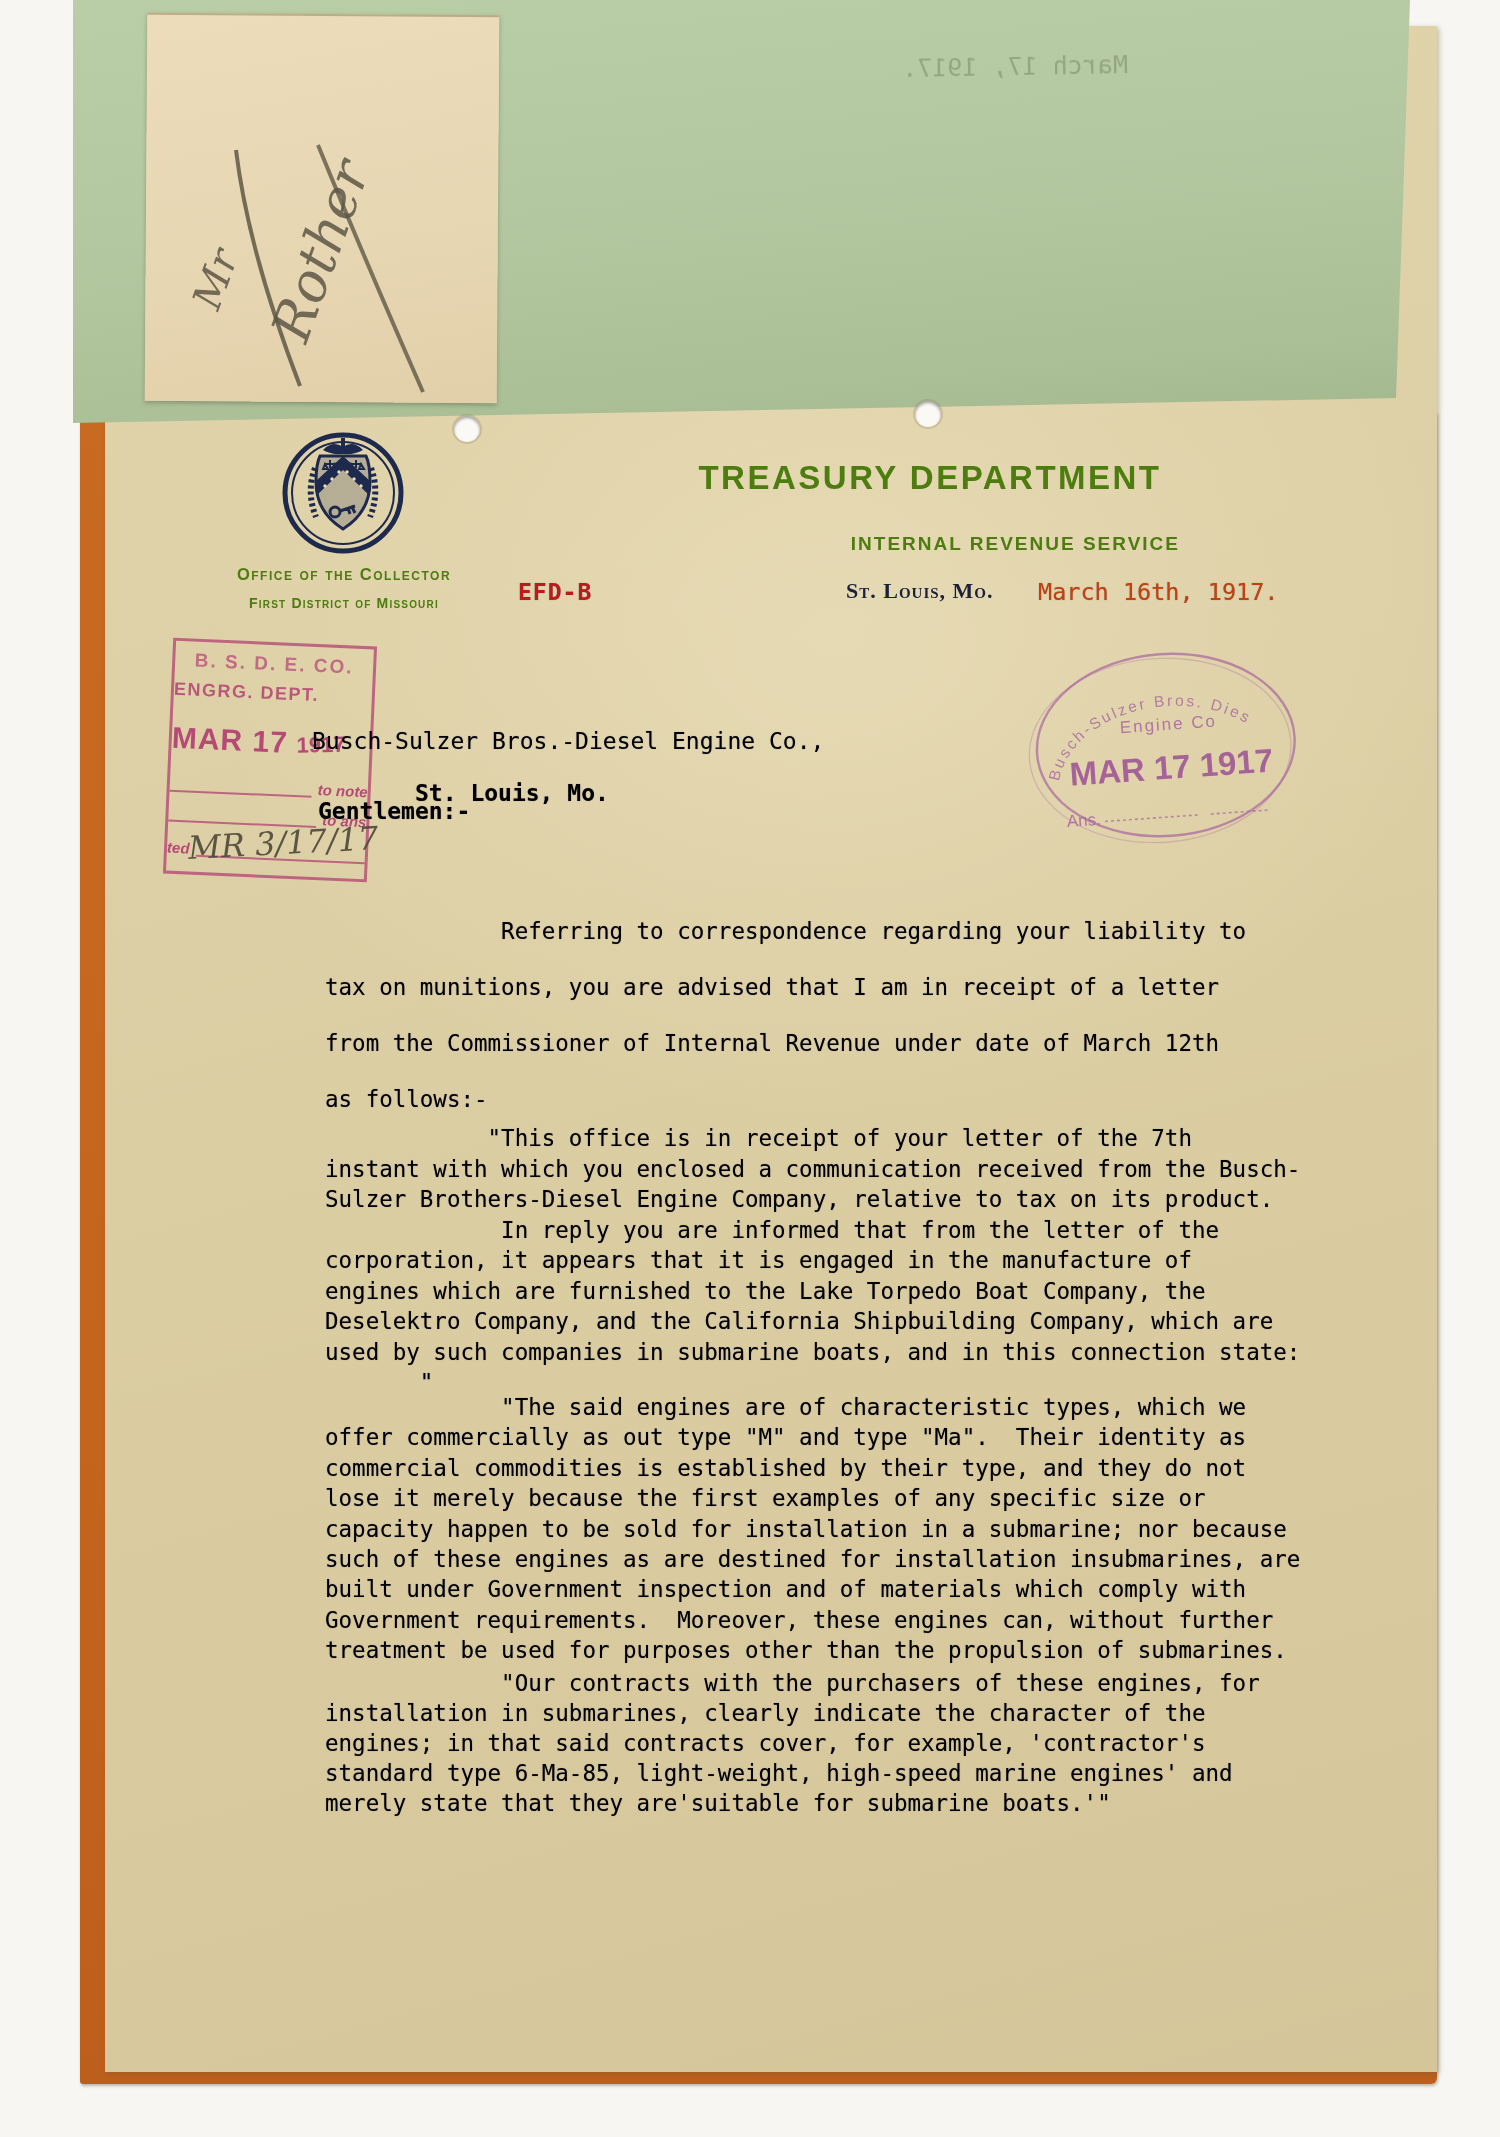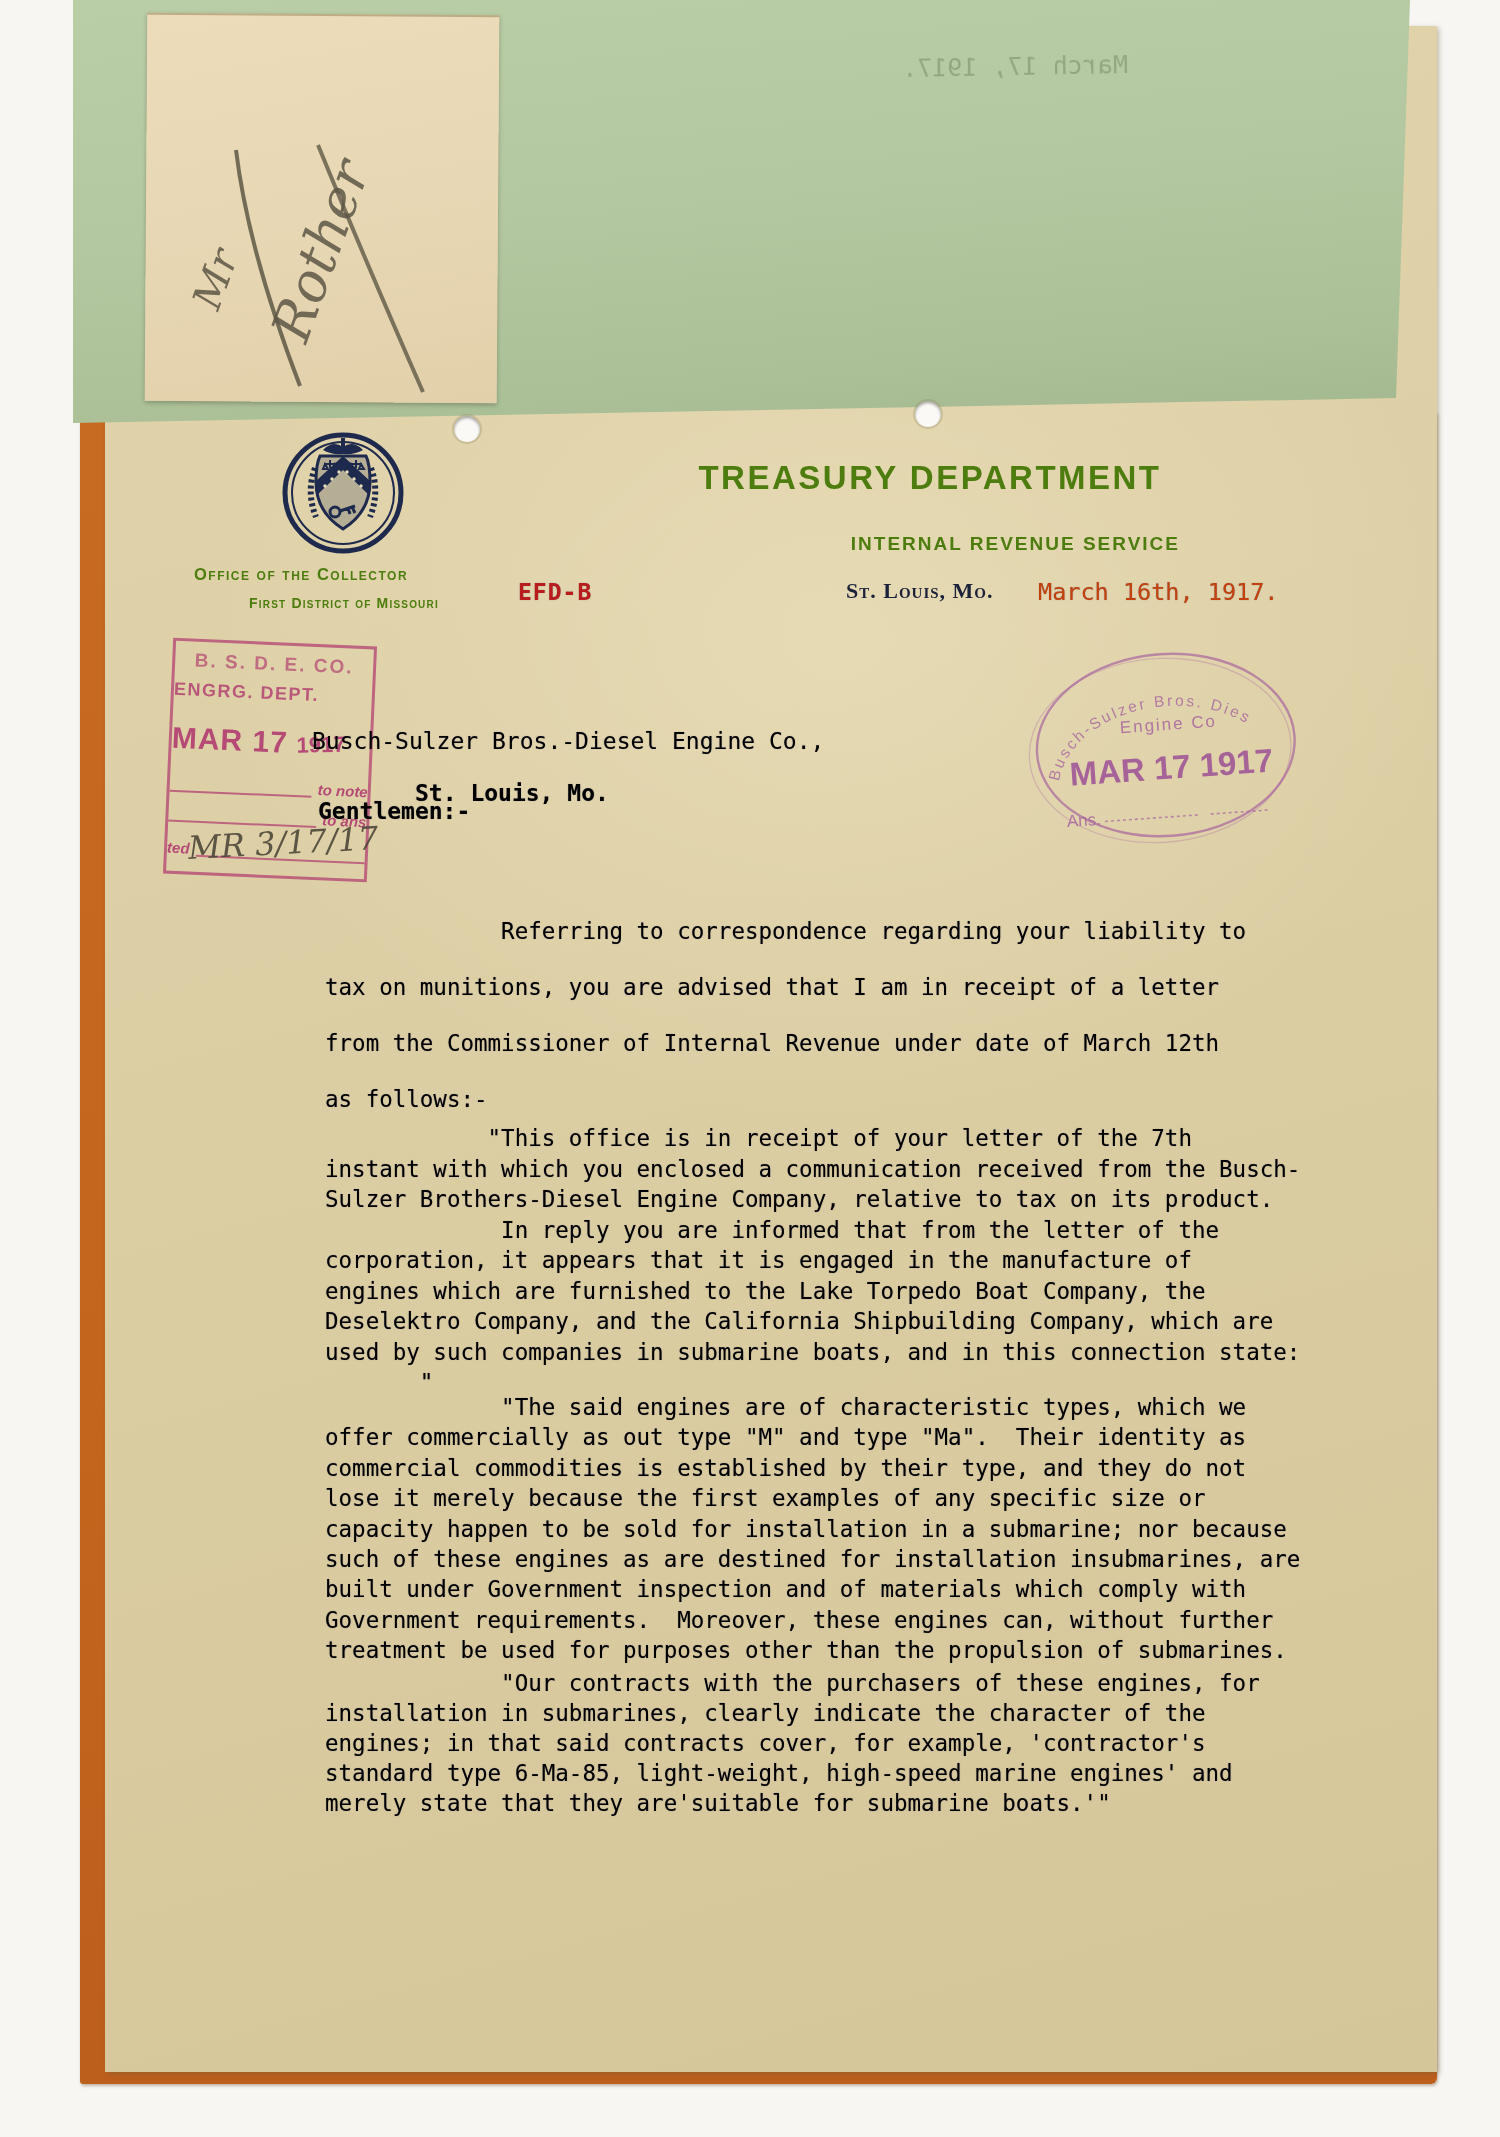--- a/index.html
+++ b/index.html
@@ -35,21 +35,21 @@
   .bleed{left:900px;top:52px;width:230px;z-index:5;text-align:center;
      font-family:"DejaVu Sans Mono",monospace;font-size:25px;color:rgba(95,105,80,.38);
      transform:scaleX(-1) rotate(1deg);filter:blur(.6px);}
 
   
   .print{color:#4d7c0f;z-index:3;}
   .treasury{left:630px;top:459px;width:600px;text-align:center;font-weight:bold;
      font-size:33px;letter-spacing:2.5px;}
   .irs{left:680px;top:533px;width:500px;text-align:right;font-weight:bold;
      font-size:19px;letter-spacing:2px;}
-  .office1{left:194px;top:565px;width:300px;text-align:left;font-weight:bold;
+  .office1{left:194px;top:565px;width:300px;text-align:center;font-weight:bold;
      font-size:16.5px;letter-spacing:1.5px;font-variant:small-caps;}
   .office2{left:194px;top:595px;width:300px;text-align:center;font-weight:bold;
      font-size:14px;letter-spacing:1.2px;font-variant:small-caps;}
   .place{left:846px;top:578px;font-family:"Liberation Serif",serif;font-weight:bold;
      font-size:22px;letter-spacing:1px;font-variant:small-caps;z-index:3;color:#1a2138;}
   .seal{left:278px;top:424px;width:130px;height:134px;z-index:3;}
 
   
   .typed{font-family:"DejaVu Sans Mono",monospace;color:#000000;z-index:3;
      text-shadow:0 0 1px rgba(64,62,110,.55);white-space:pre;}

